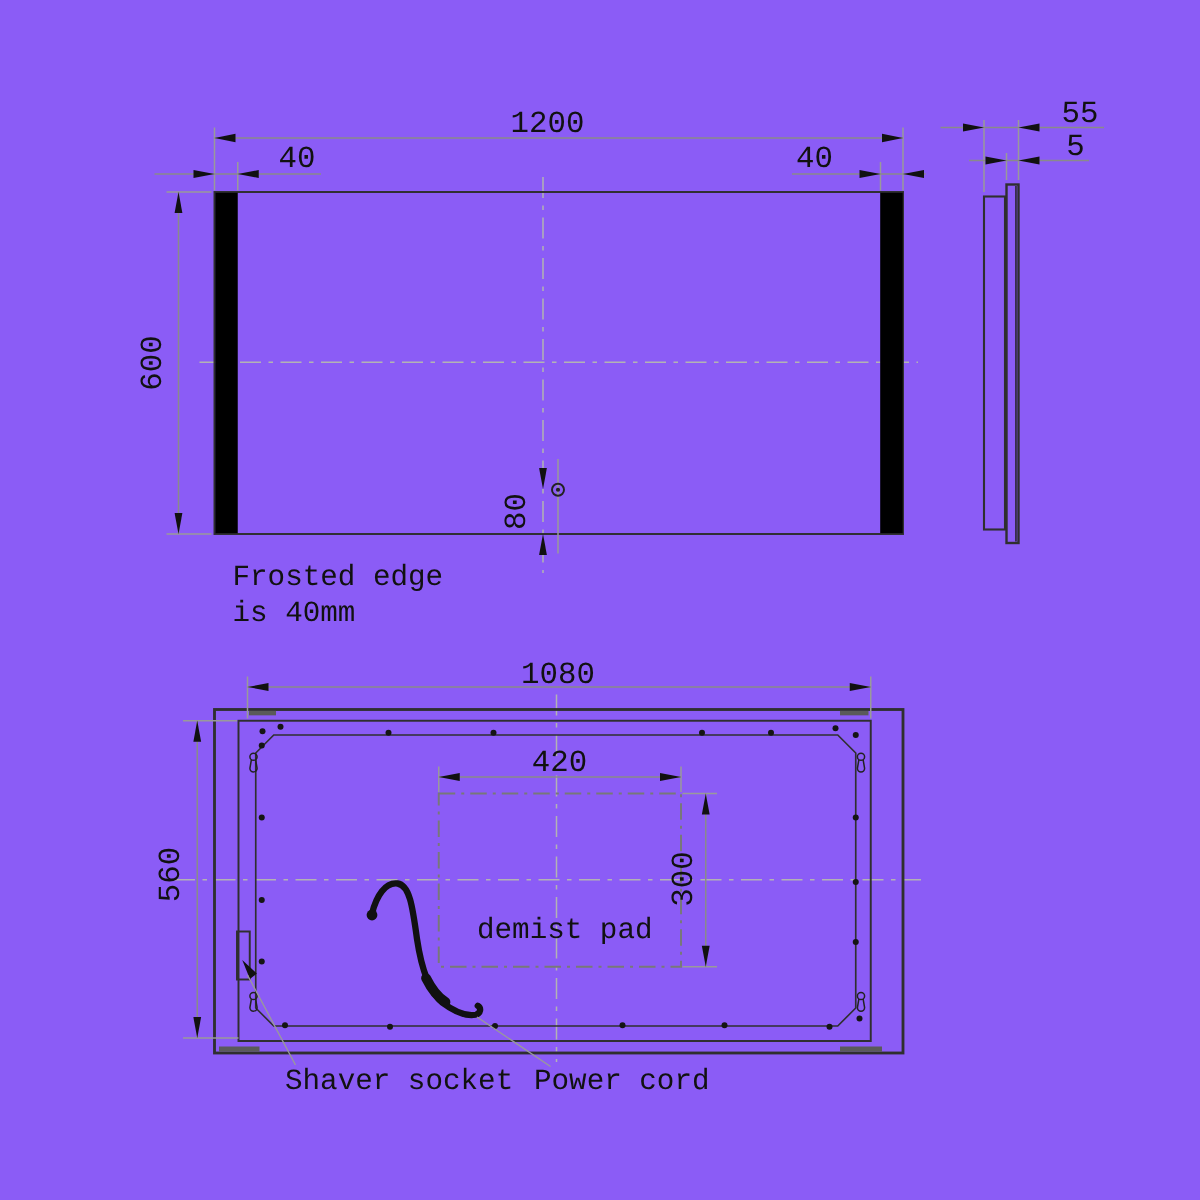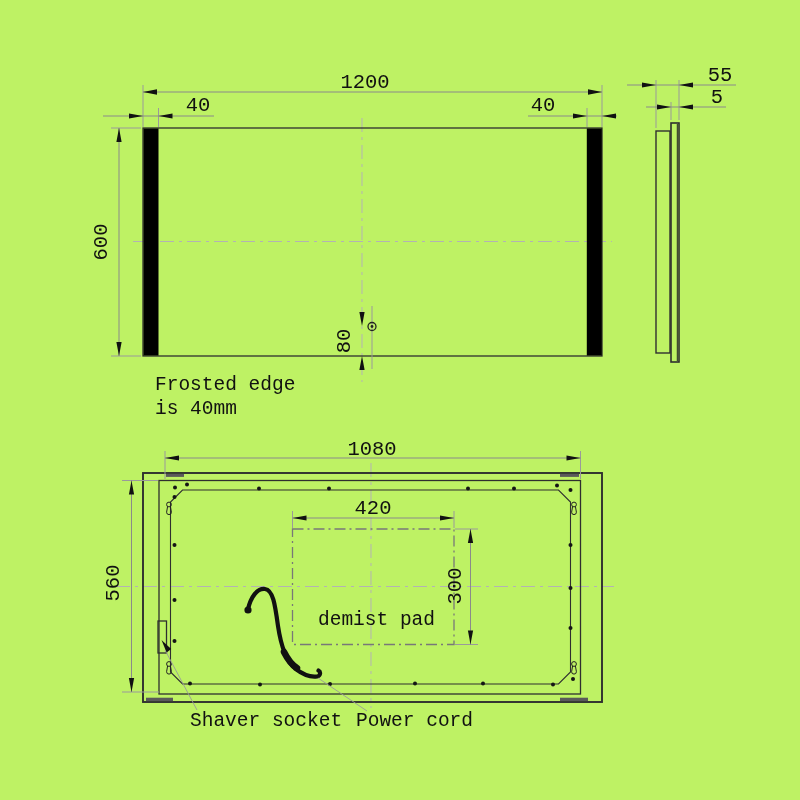--- a/index.html
+++ b/index.html
@@ -1,16 +1,16 @@
 <!DOCTYPE html>
 <html><head>
 <meta charset="utf-8">
 <style>
   html,body{margin:0;padding:0;background:#ffffff;}
-  .page{width:800px;height:800px;background:#bef264;position:relative;overflow:hidden;
+  .page{width:800px;height:800px;background:#8b5cf6;position:relative;overflow:hidden;
         font-family:"Liberation Mono","DejaVu Sans Mono",monospace;}
   svg{display:block;}
   text{fill:#111111;font-family:"Liberation Mono","DejaVu Sans Mono",monospace;}
   .dim-text{font-size:20.5px;}
   .label-text{font-size:19.5px;}
   .outline{stroke:#2f2f2f;fill:none;}
   .dimline{stroke:#8a8a8a;stroke-width:1;fill:none;}
   .extline{stroke:#9a9a9a;stroke-width:1;fill:none;}
   .centerline{stroke:#b3b3b3;stroke-width:1;fill:none;stroke-dasharray:14 5 3 5;}
   .demistline{stroke:#787878;stroke-width:1.3;fill:none;stroke-dasharray:11 4 2 4;}

